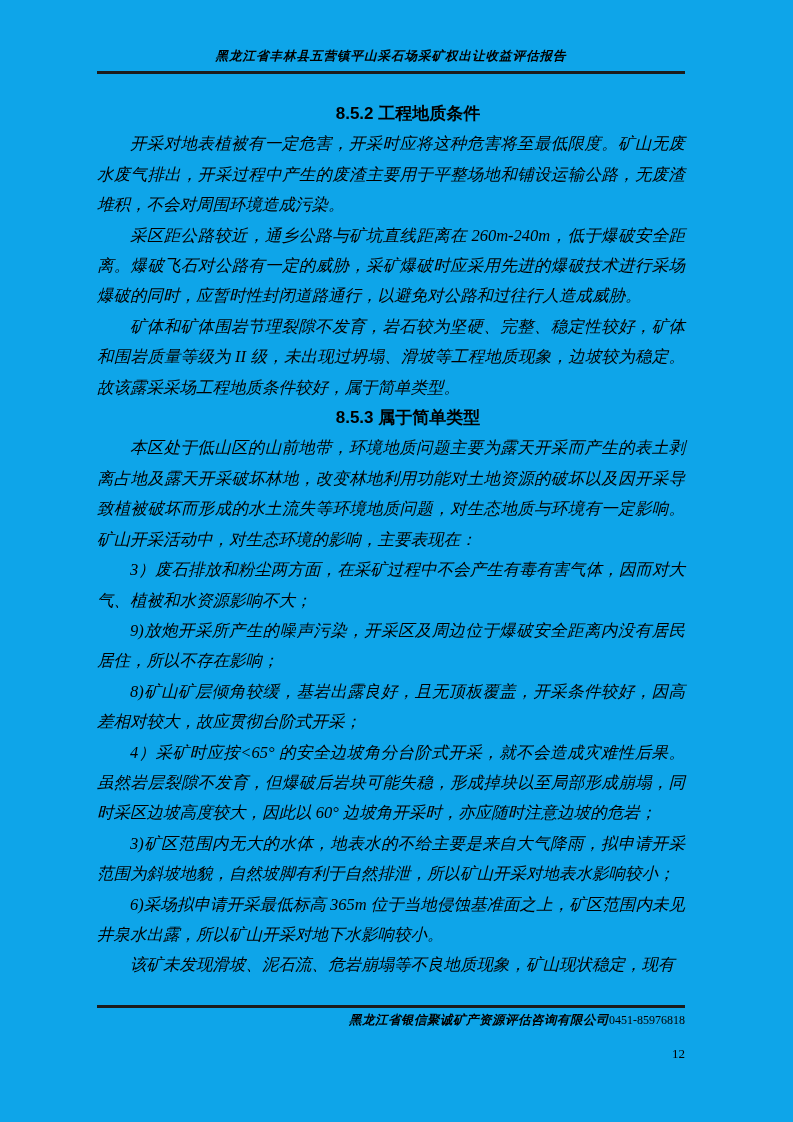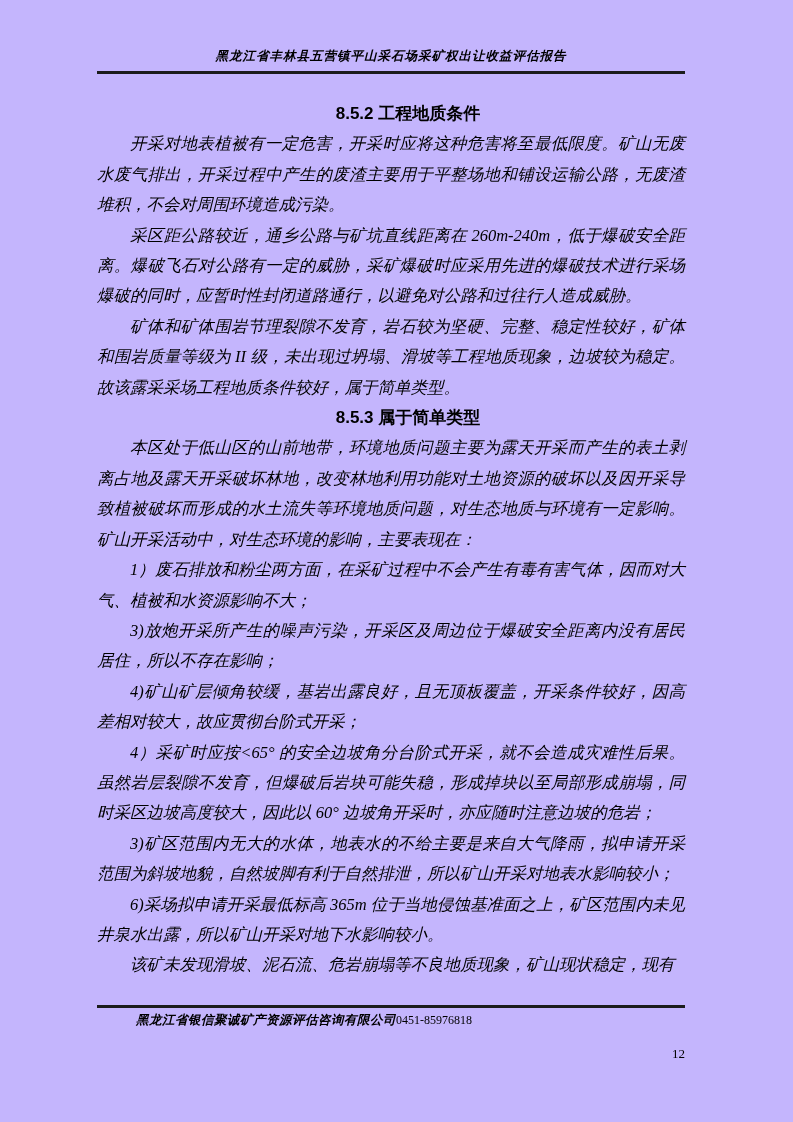--- a/index.html
+++ b/index.html
@@ -4,21 +4,21 @@
 <style>
   html, body {
     margin: 0;
     padding: 0;
     background: #ffffff;
   }
   .page {
     position: relative;
     width: 793px;
     height: 1122px;
-    background: #c4b5fd;
+    background: #0ea5e9;
     overflow: hidden;
     color: #000;
   }
   
   .page-header {
     position: absolute;
     left: 97px;
     top: 48px;
     width: 588px;
     text-align: center;
@@ -65,23 +65,22 @@
   .page-footer {
     position: absolute;
     left: 97px;
     top: 1005px;
     width: 588px;
     border-top: 3px solid #1c1c1c;
     padding-top: 4px;
   }
   .footer-row {
     display: flex;
-    justify-content: flex-start;
+    justify-content: flex-end;
     align-items: baseline;
-    margin-left: 39px;
   }
   .footer-company {
     font-family: "Liberation Serif", "DejaVu Serif", serif;
     font-style: italic;
     font-weight: bold;
     font-size: 12.5px;
     letter-spacing: 0.5px;
   }
   .footer-phone {
     font-family: Liberation Serif, serif;
@@ -107,23 +106,23 @@
 
     <h2>8.5.2 工程地质条件</h2>
 
     <p>开采对地表植被有一定危害，开采时应将这种危害将至最低限度。矿山无废水废气排出，开采过程中产生的废渣主要用于平整场地和铺设运输公路，无废渣堆积，不会对周围环境造成污染。</p>
     <p>采区距公路较近，通乡公路与矿坑直线距离在 260m-240m，低于爆破安全距离。爆破飞石对公路有一定的威胁，采矿爆破时应采用先进的爆破技术进行采场爆破的同时，应暂时性封闭道路通行，以避免对公路和过往行人造成威胁。</p>
     <p>矿体和矿体围岩节理裂隙不发育，岩石较为坚硬、完整、稳定性较好，矿体和围岩质量等级为 II 级，未出现过坍塌、滑坡等工程地质现象，边坡较为稳定。故该露采采场工程地质条件较好，属于简单类型。</p>
 
     <h2>8.5.3 属于简单类型</h2>
 
     <p>本区处于低山区的山前地带，环境地质问题主要为露天开采而产生的表土剥离占地及露天开采破坏林地，改变林地利用功能对土地资源的破坏以及因开采导致植被破坏而形成的水土流失等环境地质问题，对生态地质与环境有一定影响。矿山开采活动中，对生态环境的影响，主要表现在：</p>
-    <p>1）废石排放和粉尘两方面，在采矿过程中不会产生有毒有害气体，因而对大气、植被和水资源影响不大；</p>
-    <p>3)放炮开采所产生的噪声污染，开采区及周边位于爆破安全距离内没有居民居住，所以不存在影响；</p>
-    <p>4)矿山矿层倾角较缓，基岩出露良好，且无顶板覆盖，开采条件较好，因高差相对较大，故应贯彻台阶式开采；</p>
+    <p>3）废石排放和粉尘两方面，在采矿过程中不会产生有毒有害气体，因而对大气、植被和水资源影响不大；</p>
+    <p>9)放炮开采所产生的噪声污染，开采区及周边位于爆破安全距离内没有居民居住，所以不存在影响；</p>
+    <p>8)矿山矿层倾角较缓，基岩出露良好，且无顶板覆盖，开采条件较好，因高差相对较大，故应贯彻台阶式开采；</p>
     <p>4）采矿时应按&lt;65° 的安全边坡角分台阶式开采，就不会造成灾难性后果。虽然岩层裂隙不发育，但爆破后岩块可能失稳，形成掉块以至局部形成崩塌，同时采区边坡高度较大，因此以 60° 边坡角开采时，亦应随时注意边坡的危岩；</p>
     <p>3)矿区范围内无大的水体，地表水的不给主要是来自大气降雨，拟申请开采范围为斜坡地貌，自然坡脚有利于自然排泄，所以矿山开采对地表水影响较小；</p>
     <p>6)采场拟申请开采最低标高 365m 位于当地侵蚀基准面之上，矿区范围内未见井泉水出露，所以矿山开采对地下水影响较小。</p>
     <p>该矿未发现滑坡、泥石流、危岩崩塌等不良地质现象，矿山现状稳定，现有</p>
 
   </div>
 
   <div class="page-footer">
     <div class="footer-row">
       <span class="footer-company">黑龙江省银信聚诚矿产资源评估咨询有限公司</span>

